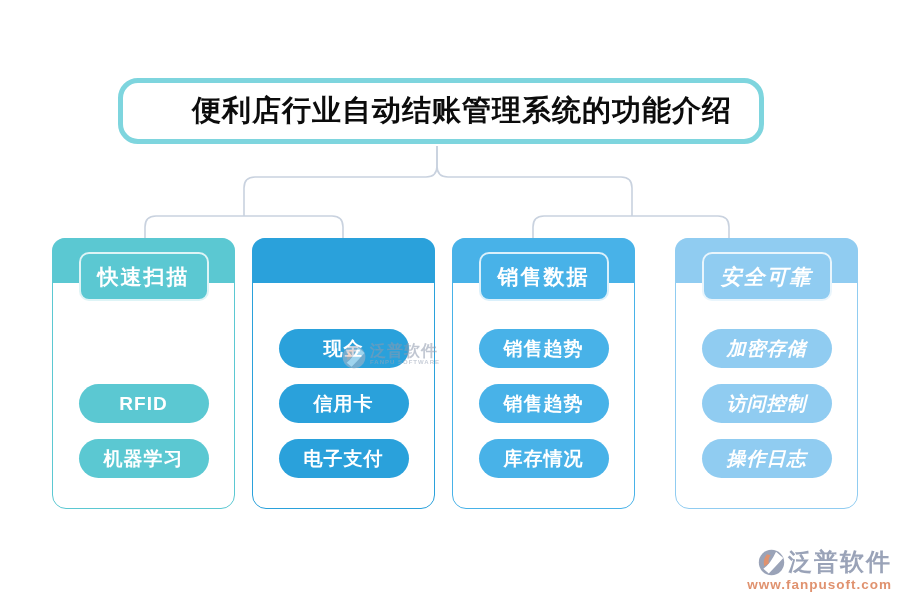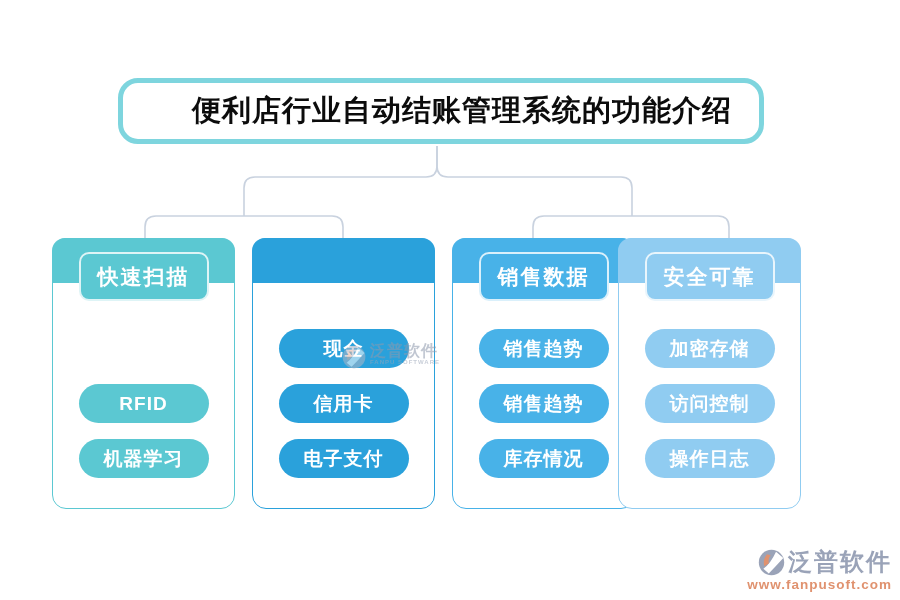--- a/index.html
+++ b/index.html
@@ -42,21 +42,21 @@
     top: 238px;
     width: 183px; height: 271px;
     background: #ffffff;
     border: 1.5px solid var(--c);
     border-radius: 14px;
     z-index: 2;
   }
   .card-1 { left: 52px; }
   .card-2 { left: 252px; }
   .card-3 { left: 452px; }
-  .card-4 { left: 618px; }
+  .card-4 { left: 675px; font-style: italic; }
 
   .band {
     position: absolute; top: -1px; left: -1px; right: -1px;
     height: 45px;
     background: var(--c);
     border-radius: 13px 13px 0 0;
   }
   .header-label {
     position: absolute;
     left: 50%; transform: translateX(-50%);

